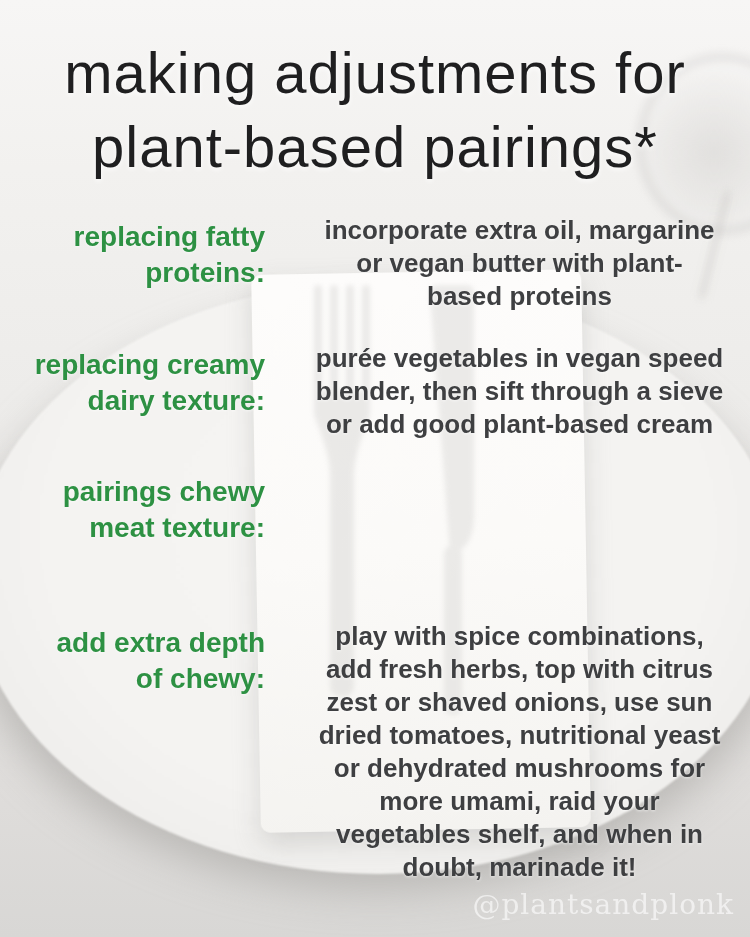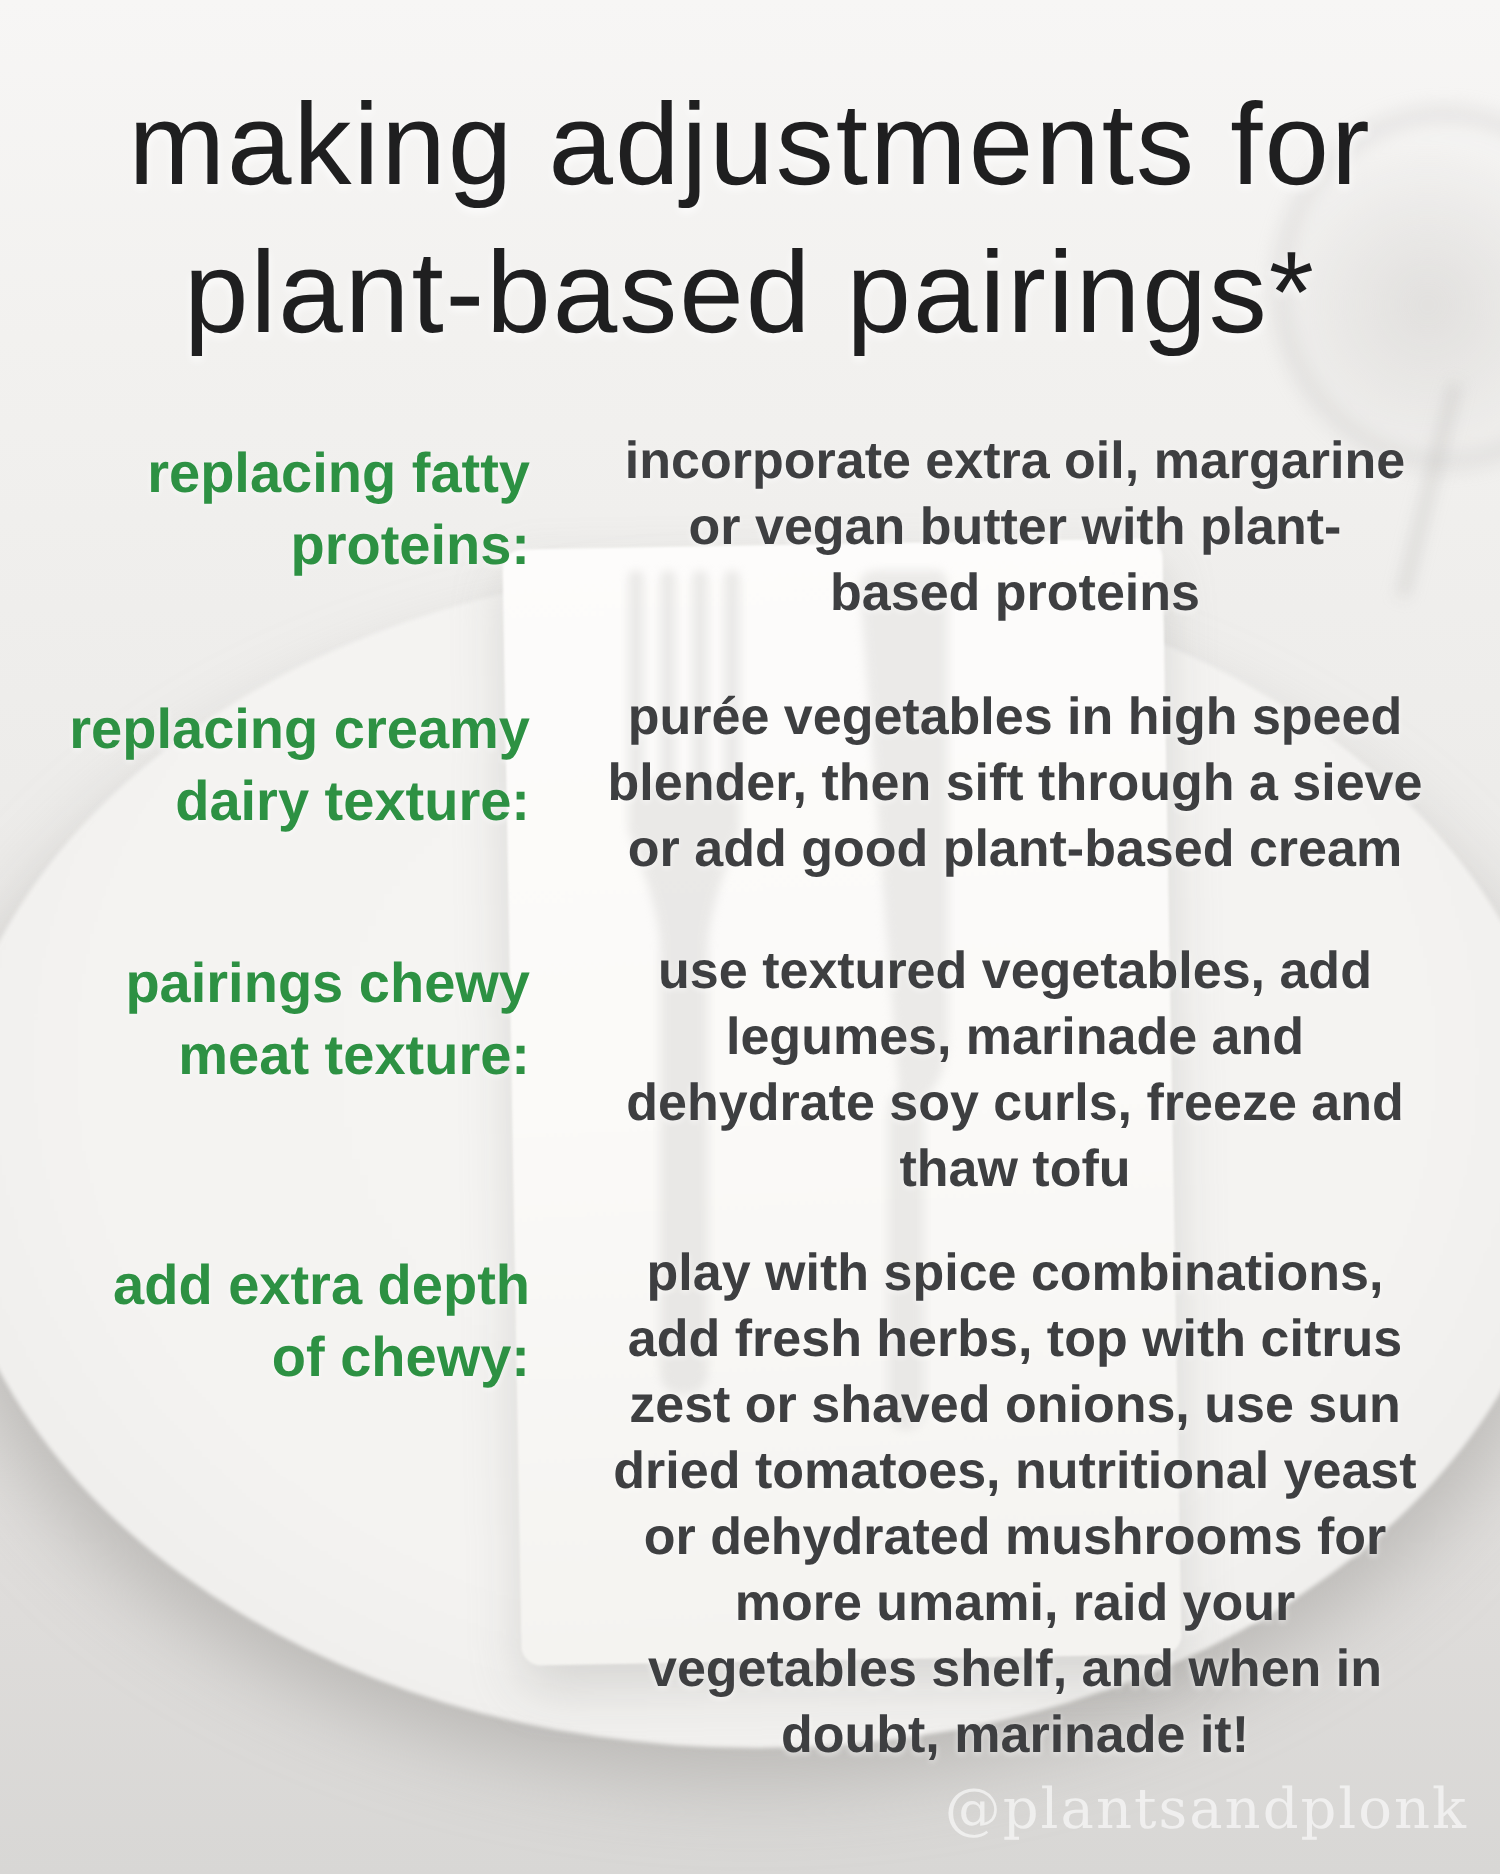--- a/index.html
+++ b/index.html
@@ -70,21 +70,21 @@
     letter-spacing: 1px;
     line-height: 74px;
     color: #1f1f20;
     text-shadow: 0 2px 5px rgba(255,255,255,0.85);
   }
 
   .row {
     position: absolute; left: 0; width: 750px;
     display: grid;
     grid-template-columns: 265px 453px;
-    column-gap: 16px;
+    column-gap: 28px;
   }
   .row-1 { top: 214px; }
   .row-2 { top: 342px; }
   .row-3 { top: 469px; }
   .row-4 { top: 620px; }
 
   .head {
     padding-top: 5px;
     text-align: right;
     font-size: 28px;
@@ -154,32 +154,28 @@
       <div class="head">replacing fatty
 proteins:</div>
       <div class="body-text">incorporate extra oil, margarine
 or vegan butter with plant-
 based proteins</div>
     </div>
 
     <div class="row row-2">
       <div class="head">replacing creamy
 dairy texture:</div>
-      <div class="body-text">purée vegetables in high speed
+      <div class="body-text">purée vegetables in vegan speed
 blender, then sift through a sieve
 or add good plant-based cream</div>
     </div>
 
     <div class="row row-3">
       <div class="head">pairings chewy
 meat texture:</div>
-      <div class="body-text">use textured vegetables, add
-legumes, marinade and
-dehydrate soy curls, freeze and
-thaw tofu</div>
     </div>
 
     <div class="row row-4">
       <div class="head">add extra depth
 of chewy:</div>
       <div class="body-text">play with spice combinations,
 add fresh herbs, top with citrus
 zest or shaved onions, use sun
 dried tomatoes, nutritional yeast
 or dehydrated mushrooms for

